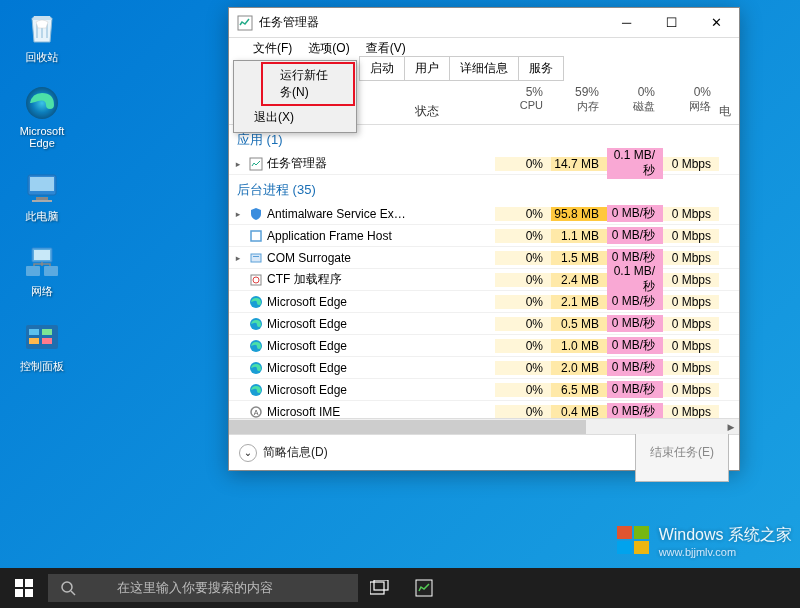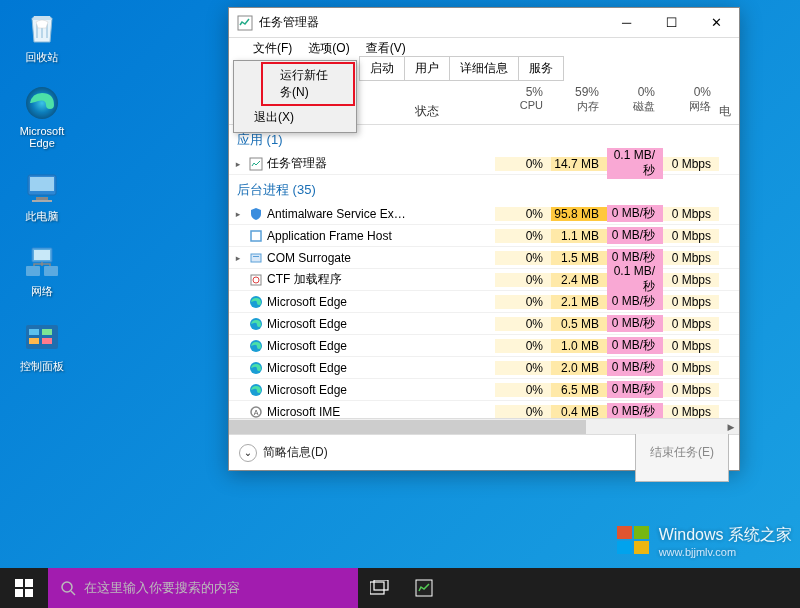--- a/index.html
+++ b/index.html
@@ -59,21 +59,21 @@
 .hscroll .arrow.right { right: 0; }
 
 .footer { height: 36px; display: flex; align-items: center; padding: 0 10px; border-top: 1px solid #ddd; }
 .footer .toggle { display: flex; align-items: center; font-size: 12px; color: #222; flex: 1; }
 .footer .toggle .chev { width: 18px; height: 18px; border: 1px solid #aaa; border-radius: 50%; display: inline-flex; align-items: center; justify-content: center; margin-right: 6px; font-size: 10px; }
 .footer .end-task { padding: 20px 14px; border: 1px solid #bbb; background: #f5f5f5; font-size: 12px; color: #888; }
 
 
 .taskbar { position: absolute; bottom: 0; left: 0; right: 0; height: 40px; background: #1e1e1e; display: flex; align-items: center; }
 .start-btn { width: 48px; height: 40px; display: flex; align-items: center; justify-content: center; }
-.search-box { height: 40px; width: 310px; background: #a21caf; display: flex; align-items: center; padding: 0 12px; color: #bbb; font-size: 13px; }
+.search-box { height: 28px; width: 310px; background: #404040; display: flex; align-items: center; padding: 0 12px; color: #bbb; font-size: 13px; gap: 33px; }
 .search-box .sicon { margin-right: 8px; }
 .tb-icon { width: 44px; height: 40px; display: flex; align-items: center; justify-content: center; color: #fff; }
 
 
 .watermark { position: absolute; right: 8px; bottom: 48px; display: flex; align-items: center; opacity: 0.92; }
 .watermark .wm-icon { width: 38px; height: 38px; margin-right: 6px; }
 .watermark .wm-text { color: #fff; text-shadow: 0 0 4px rgba(0,0,0,0.4); }
 .watermark .wm-main { font-size: 16px; font-weight: 400; }
 .watermark .wm-sub { font-size: 11px; color: #dfefff; }
 

